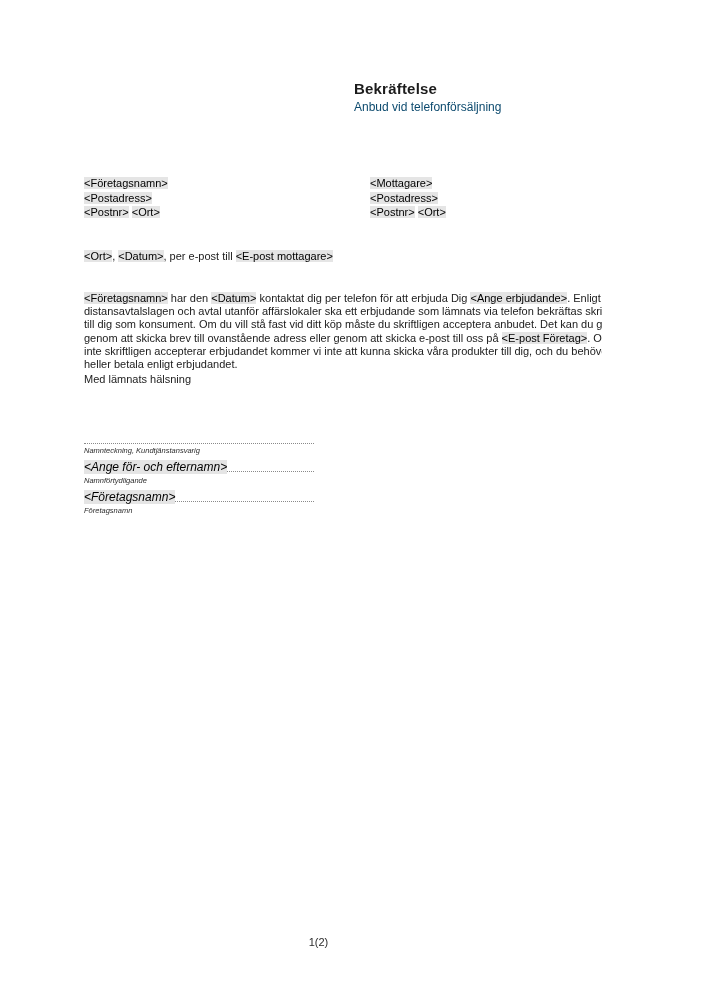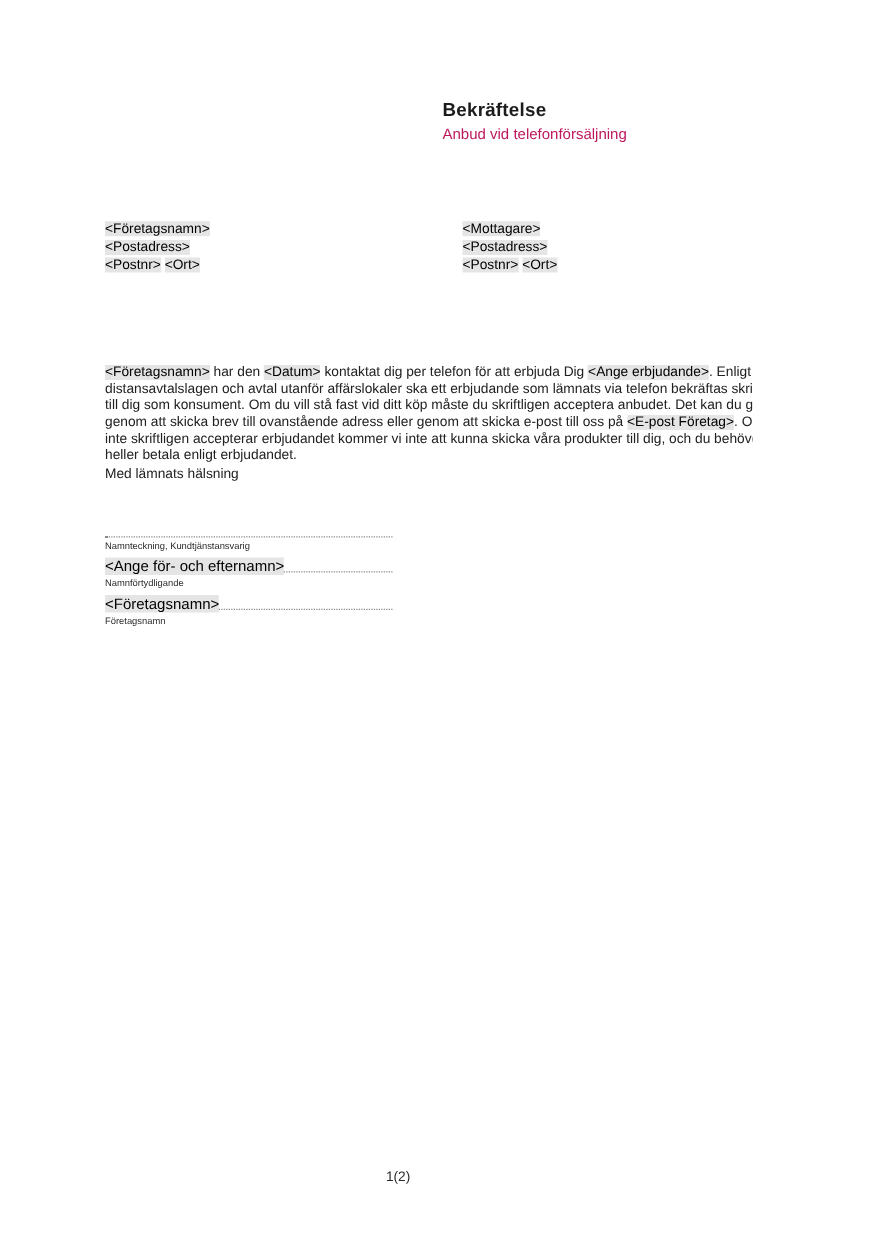--- a/index.html
+++ b/index.html
@@ -20,21 +20,21 @@
     margin: 0;
     font-size: 15px;
     font-weight: bold;
     color: #1c1c1c;
     letter-spacing: 0.2px;
   }
   .doc-subtitle {
     margin: 3px 0 0 0;
     font-size: 12px;
     font-weight: normal;
-    color: #be185d;
+    color: #0c4a6e;
   }
   .addr-block {
     position: absolute;
     top: 176px;
     font-size: 11px;
     line-height: 14.5px;
     white-space: nowrap;
   }
   .addr-left  { left: 84px; }
   .addr-right { left: 370px; }
@@ -61,22 +61,23 @@
   }
   .closing {
     position: absolute;
     left: 84px;
     top: 373px;
     font-size: 11px;
   }
   .signature {
     position: absolute;
     left: 84px;
-    top: 429px;
+    top: 443px;
     width: 230px;
+    font-style: italic;
   }
   .sig-rule {
     height: 0;
     border-bottom: 1px dotted #8a8a8a;
   }
   .sig-label {
     margin-top: 2px;
     font-size: 7.5px;
     line-height: 9px;
     color: #2b2b2b;
@@ -123,20 +124,21 @@
     <div><span class="hl">&lt;Postadress&gt;</span></div>
     <div><span class="hl">&lt;Postnr&gt;</span><span> </span><span class="hl">&lt;Ort&gt;</span></div>
   </div>
 
   <div class="addr-block addr-right">
     <div><span class="hl">&lt;Mottagare&gt;</span></div>
     <div><span class="hl">&lt;Postadress&gt;</span></div>
     <div><span class="hl">&lt;Postnr&gt;</span><span> </span><span class="hl">&lt;Ort&gt;</span></div>
   </div>
 
+  <div class="date-line"><span class="hl">&lt;Ort&gt;</span><span>, </span><span class="hl">&lt;Datum&gt;</span><span>, per e-post till </span><span class="hl">&lt;E-post mottagare&gt;</span></div>
 
   <p class="body-par"><span class="hl">&lt;Företagsnamn&gt;</span><span> har den </span><span class="hl">&lt;Datum&gt;</span><span> kontaktat dig per telefon för att erbjuda Dig </span><span class="hl">&lt;Ange erbjudande&gt;</span><span>. Enligt distansavtalslagen och avtal utanför affärslokaler ska ett erbjudande som lämnats via telefon bekräftas skriftligen till dig som konsument. Om du vill stå fast vid ditt köp måste du skriftligen acceptera anbudet. Det kan du göra genom att skicka brev till ovanstående adress eller genom att skicka e-post till oss på </span><span class="hl">&lt;E-post Företag&gt;</span><span>. Om du inte skriftligen accepterar erbjudandet kommer vi inte att kunna skicka våra produkter till dig, och du behöver inte heller betala enligt erbjudandet.</span></p>
 
   <div class="closing">Med lämnats hälsning</div>
 
   <div class="signature">
     <div class="sig-rule"></div>
     <div class="sig-label">Namnteckning, Kundtjänstansvarig</div>
 
     <div class="sig-row">

